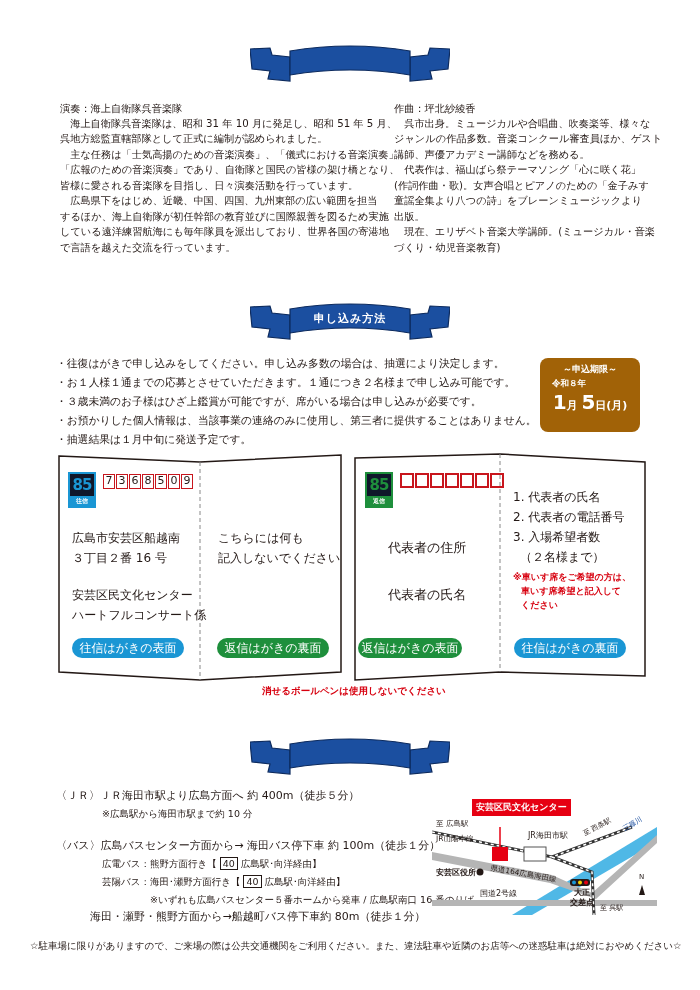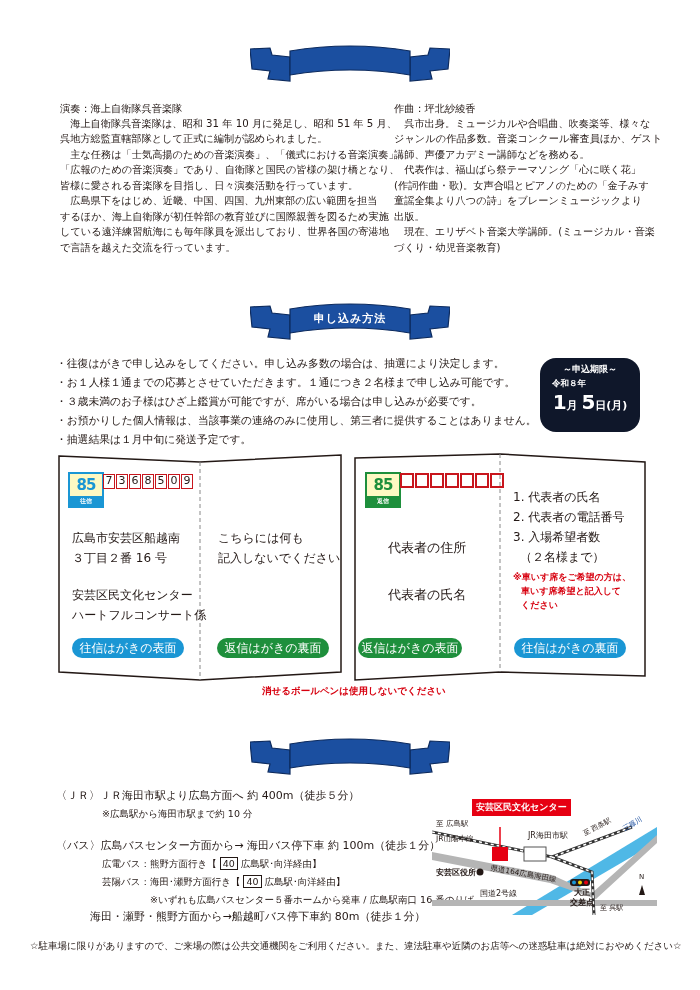--- a/index.html
+++ b/index.html
@@ -13,34 +13,34 @@
     position: absolute; left: 0; right: 0; top: 8px; text-align: center;
     color: #fff; font-weight: bold; font-size: 11px; letter-spacing: 1px;
   }
 
   .txt { position: absolute; font-size: 10.2px; line-height: 15.4px; white-space: nowrap; }
   .para-indent { text-indent: 1em; }
 
   
   .deadline {
     position: absolute; left: 540px; top: 358px; width: 100px; height: 74px;
-    background: #0f172a; border-radius: 16px; color: #fff; text-align: center;
+    background: #a16207; border-radius: 8px; color: #fff; text-align: center;
     font-weight: bold;
   }
   .deadline .d1 { font-size: 9px; margin-top: 5px; }
   .deadline .d2 { font-size: 8.5px; text-align: left; padding-left: 12px; margin-top: 2px; }
   .deadline .d3 { font-size: 11px; margin-top: 0px; }
   .deadline .d3 b { font-size: 20px; }
   .deadline .d4 { font-size: 9px; margin-top: 17px; }
 
   
   .card { position: absolute; }
   .card svg { position: absolute; left: 0; top: 0; }
   .stamp {
-    position: absolute; width: 36px; height: 36px; border: 2px solid; background: #fef9c3;
+    position: absolute; width: 28px; height: 36px; border: 2px solid; background: #0f172a;
     text-align: center;
   }
   .stamp .num { font-size: 15px; font-weight: bold; line-height: 22px; letter-spacing: -1px; }
   .stamp .lbl { position: absolute; left: 0; right: 0; bottom: 0; height: 10px; color: #fff; font-size: 6px; line-height: 10px; font-weight: bold; }
   .zip { position: absolute; display: flex; gap: 1px; }
   .zip span {
     width: 12px; height: 15px; border: 1.5px solid #c8161d; font-size: 11px; line-height: 12px;
     text-align: center; color: #231815;
   }
   .zip.empty span { width: 14px; height: 15px; border-width: 2px; }

